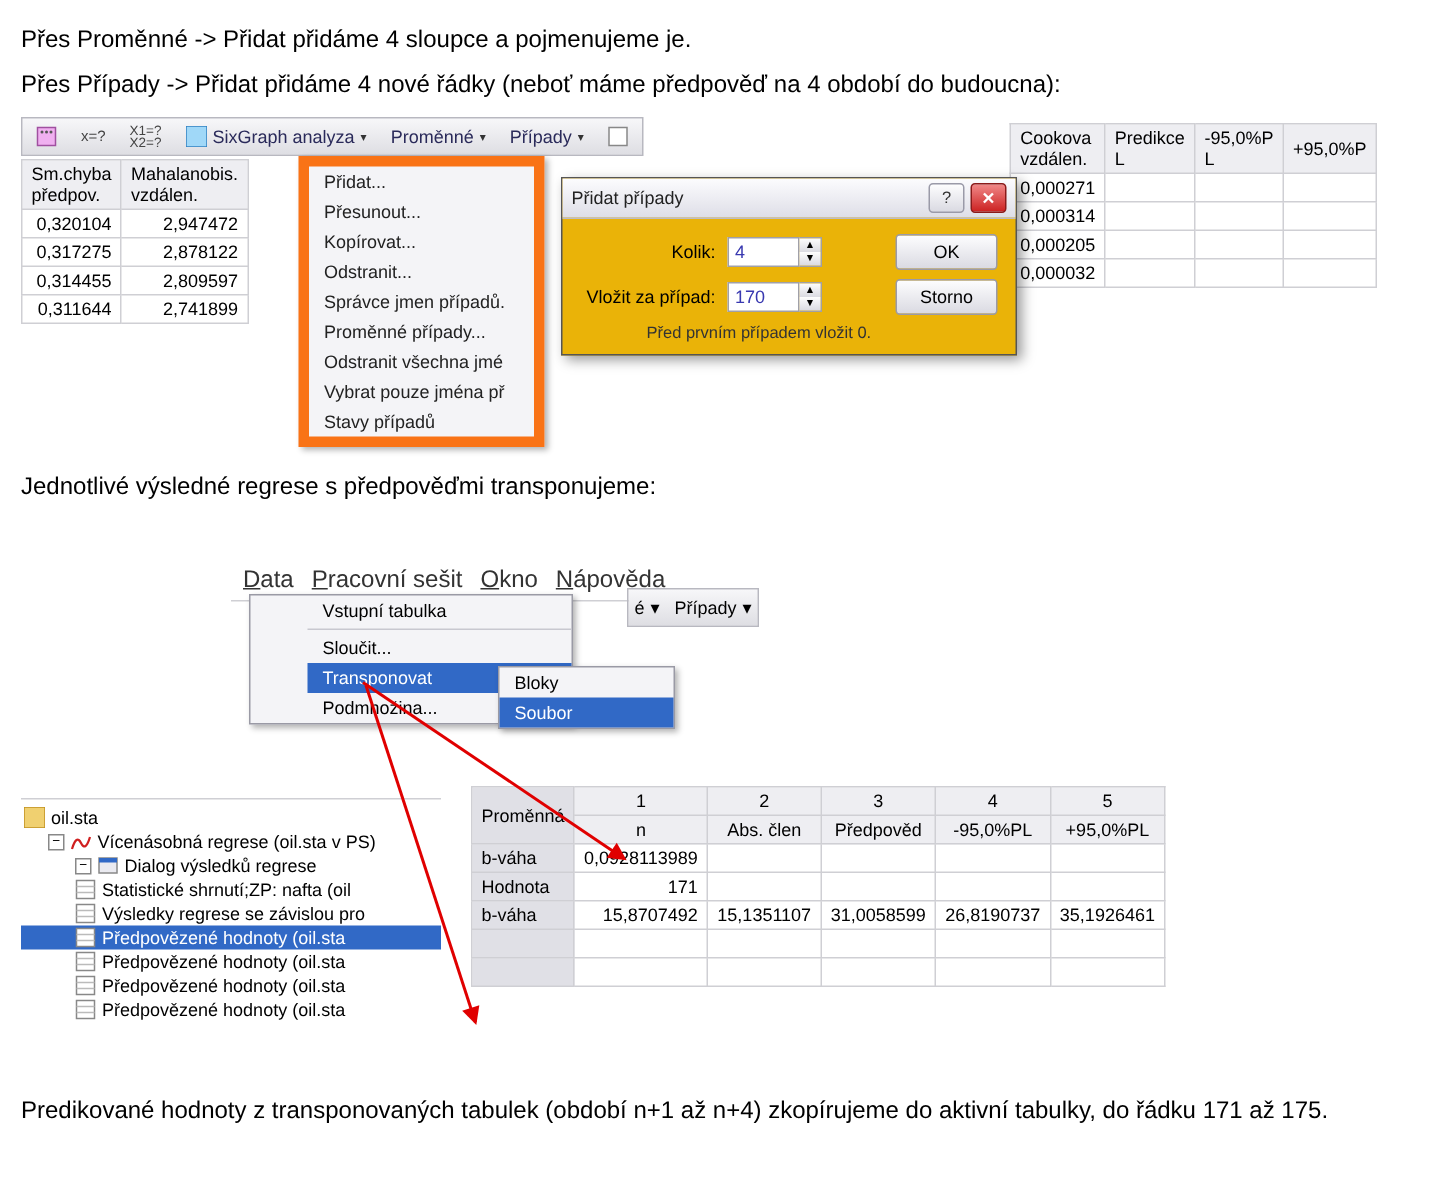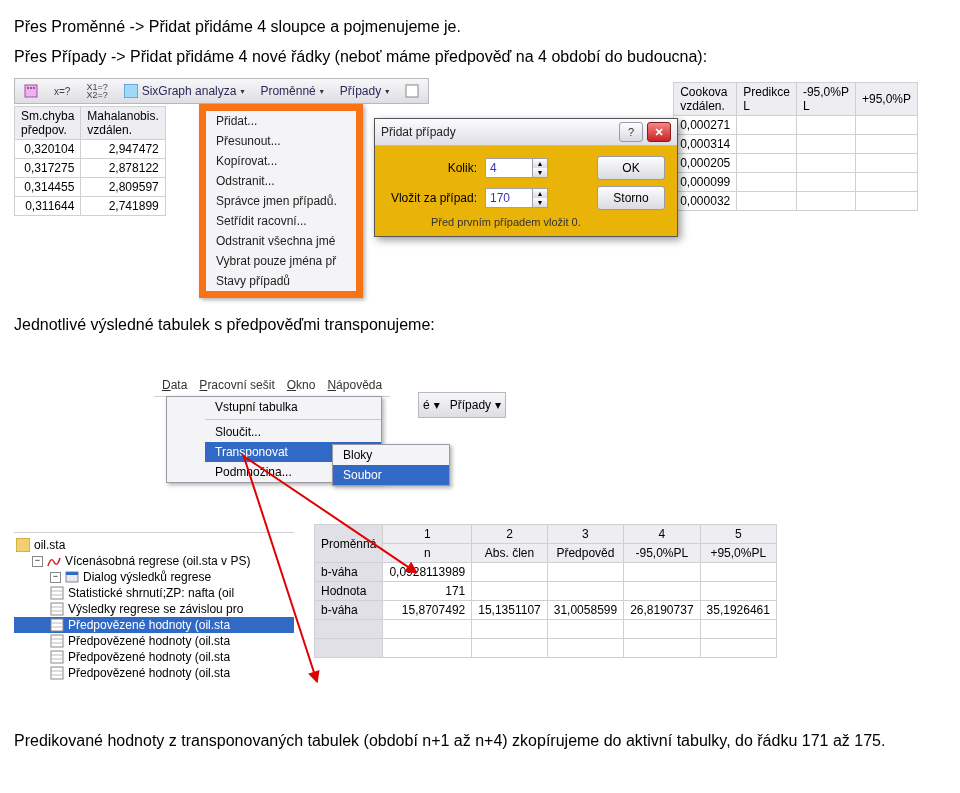--- a/index.html
+++ b/index.html
@@ -141,21 +141,21 @@
   
   .block2 {
     position: relative;
     height: 350px;
     margin-top: 40px;
   }
   .menubar {
     position: absolute;
     top: 0; left: 140px;
     display:flex; gap:12px;
-    font-size: 12px;
+    font-size: 16px;
     padding: 4px 8px;
     border-bottom: 1px solid #cfcfd4;
   }
   .menubar .mi { color:#333; }
   .menubar .mi span.u { text-decoration: underline; }
   .datapanel {
     position: absolute;
     top: 22px; left: 152px;
     width: 176px;
     background: #f4f4f7;
@@ -275,21 +275,21 @@
           </svg>
     </div>
   </div>
 
   <div class="ctxmenu">
     <div class="ci">Přidat...</div>
     <div class="ci">Přesunout...</div>
     <div class="ci">Kopírovat...</div>
     <div class="ci">Odstranit...</div>
     <div class="ci">Správce jmen případů.</div>
-    <div class="ci">Setřídit racovní...</div>
+    <div class="ci">Proměnné případy...</div>
     <div class="ci">Odstranit všechna jmé</div>
     <div class="ci">Vybrat pouze jména př</div>
     <div class="ci">Stavy případů</div>
   </div>
 
   <table class="tbl left-tbl">
     <tbody>
           <tr>
       <th><span>Sm.chyba</span><br><span>předpov.</span></th>
       <th><span>Mahalanobis.</span><br><span>vzdálen.</span></th>
@@ -328,26 +328,20 @@
             <td></td>
           </tr>
     <tr>
             <td class="num">0,000314</td>
             <td></td>
             <td></td>
             <td></td>
           </tr>
     <tr>
             <td class="num">0,000205</td>
-            <td></td>
-            <td></td>
-            <td></td>
-          </tr>
-    <tr>
-            <td class="num">0,000099</td>
             <td></td>
             <td></td>
             <td></td>
           </tr>
     <tr>
             <td class="num">0,000032</td>
             <td></td>
             <td></td>
             <td></td>
           </tr>
@@ -383,21 +377,21 @@
                 <span>▼</span>
               </div>
         </div>
         <div class="dlg-btn">Storno</div>
       </div>
       <div class="dlg-foot">Před prvním případem vložit 0.</div>
     </div>
   </div>
 </div>
 
-<p class="instruction" style="margin-top:18px;">Jednotlivé výsledné tabulek s předpověďmi transponujeme:</p>
+<p class="instruction" style="margin-top:18px;">Jednotlivé výsledné regrese s předpověďmi transponujeme:</p>
 
 <div class="block2">
 
   <div class="menubar">
     <span class="mi"><span class="u">D</span>ata</span>
     <span class="mi"><span class="u">P</span>racovní sešit</span>
     <span class="mi"><span class="u">O</span>kno</span>
     <span class="mi"><span class="u">N</span>ápověda</span>
   </div>
 

